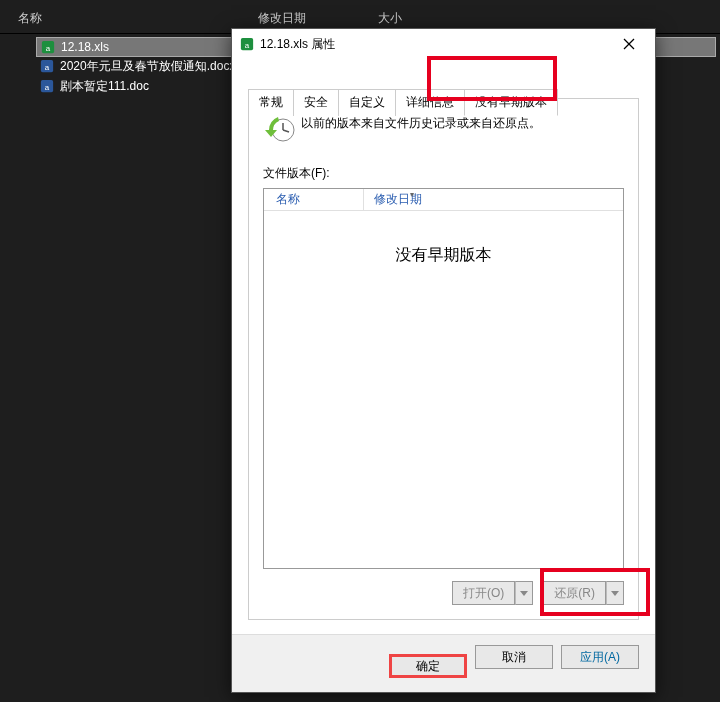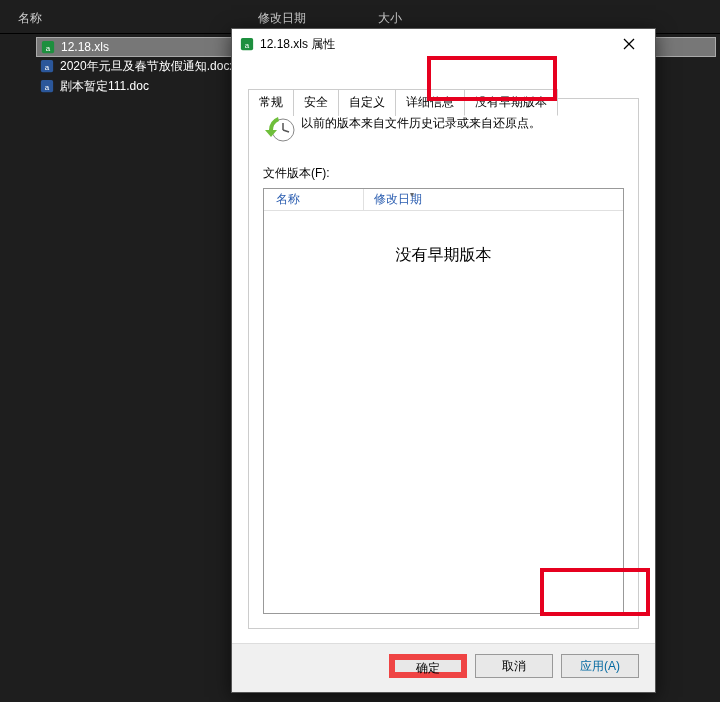--- a/index.html
+++ b/index.html
@@ -201,21 +201,22 @@
   .dialog-footer button {
     font-family: inherit;
     font-size: 12px;
     width: 78px;
     height: 24px;
     border: 1px solid #999;
     background: #e8e8e8;
     cursor: pointer;
   }
   .dialog-footer button.primary {
-    border: 6px solid #ef4444;
+    border: 3px solid #ef4444;
+    margin-top: 9px;
   }
   .dialog-footer button.disabled {
     color: #0369a1;
     cursor: default;
   }
   
   .hl {
     position: absolute;
     border: 4px solid #e6001f;
     pointer-events: none;
@@ -309,20 +310,38 @@
         <div class="versions-head">
           <div class="vh-name">名称</div>
           <div class="vh-date">
             <span>修改日期</span>
             <span class="sort-arrow">▾</span>
           </div>
         </div>
         <div class="versions-empty">没有早期版本</div>
       </div>
 
+      <div class="action-row">
+        <div class="split-btn">
+          <button disabled="">打开(O)</button>
+          <button class="arrow" disabled="">
+            <svg width="8" height="8" viewBox="0 0 8 8">
+                <polygon points="0,2 8,2 4,7" fill="#888"></polygon>
+              </svg>
+          </button>
+        </div>
+        <div class="split-btn">
+          <button disabled="">还原(R)</button>
+          <button class="arrow" disabled="">
+            <svg width="8" height="8" viewBox="0 0 8 8">
+                <polygon points="0,2 8,2 4,7" fill="#888"></polygon>
+              </svg>
+          </button>
+        </div>
+      </div>
     </div>
   </div>
 
   <div class="dialog-footer">
     <button class="primary">确定</button>
     <button>取消</button>
     <button class="disabled" disabled="">应用(A)</button>
   </div>
 </div>
 

